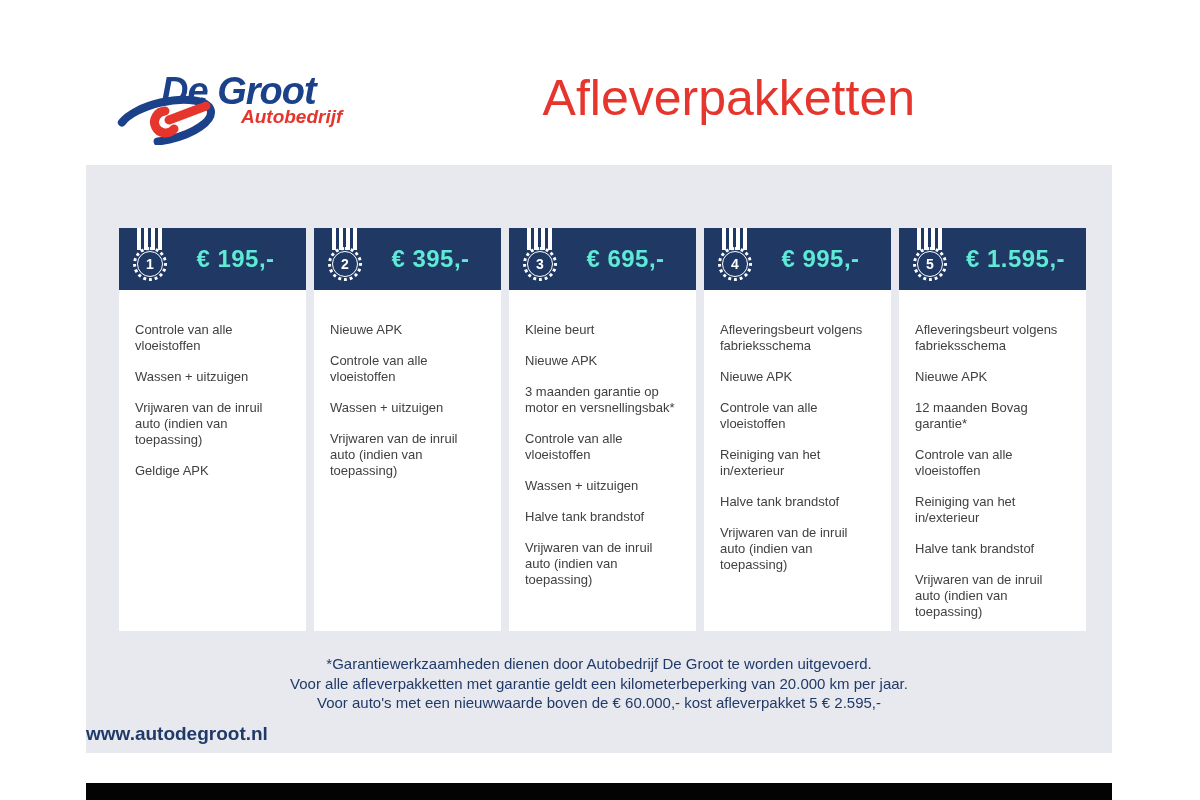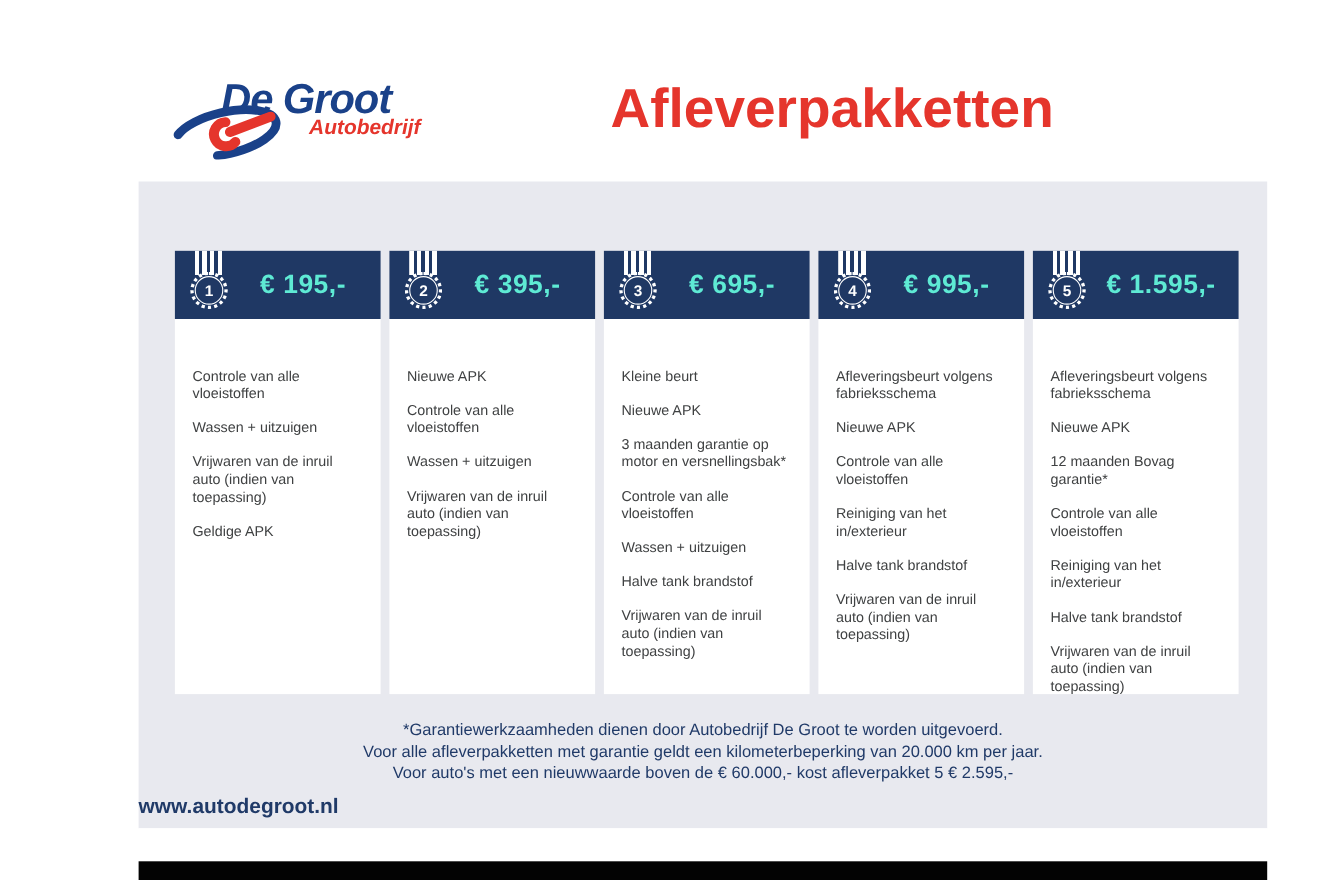--- a/index.html
+++ b/index.html
@@ -1,45 +1,45 @@
 <!DOCTYPE html>
 <html><head>
 <meta charset="utf-8">
 <style>
   * { margin:0; padding:0; box-sizing:border-box; }
   html,body { width:1200px; height:800px; background:#ffffff; font-family:"Liberation Sans", sans-serif; }
   .stage { position:relative; width:1200px; height:800px; background:#ffffff; overflow:hidden; }
 
-  .flyer { position:absolute; left:86px; top:13px; width:1026px; height:787px; background:#ffffff;margin-left:40px; }
+  .flyer { position:absolute; left:86px; top:13px; width:1026px; height:787px; background:#ffffff; }
 
   
   .header { position:absolute; left:0; top:0; width:100%; height:152px; background:#ffffff; }
   .logo { position:absolute; left:25px; top:13px; width:250px; height:120px; }
   .logo-swoosh { position:absolute; left:2px; top:67px; }
   .logo-name { position:absolute; left:50px; top:44px; font-size:38px; font-weight:700; font-style:italic; color:#1a4189; letter-spacing:-1px; }
   .logo-sub { position:absolute; left:130px; top:80px; font-size:19px; font-weight:700; font-style:italic; color:#e5352c;text-align:center; }
-  .title { position:absolute; left:429px; top:55px; width:400px; text-align:right; font-size:50px; font-weight:700; color:#e5352c; line-height:60px; white-space:nowrap; }
+  .title { position:absolute; left:429px; top:55px; width:400px; text-align:right; font-size:50px; font-weight:400; color:#e5352c; line-height:60px; white-space:nowrap; }
 
   
   .gray { position:absolute; left:0; top:152px; width:100%; height:588px; background:#e8e9ef; }
 
   
   .cards { position:absolute; left:33px; top:215px; display:flex; gap:8px; }
   .card { width:187px; height:403px; background:#ffffff; display:flex; flex-direction:column; }
   .card-header { position:relative; height:62px; background:#1f3864; flex:0 0 62px; }
   .medal { position:absolute; left:14px; top:0; width:34px; }
   .ribbon { width:26px; height:22px; margin-left:4px;
             background:repeating-linear-gradient(90deg, #ffffff 0 4px, rgba(255,255,255,0) 4px 7px); }
   .coin { position:relative; width:34px; height:34px; margin-top:-3px; border:3px dotted #ffffff; border-radius:50%;
           display:flex; align-items:center; justify-content:center; }
   .coin::after { content:""; position:absolute; inset:1px; border:1.5px solid #ffffff; border-radius:50%; }
   .medal-num { font-size:14px; font-weight:700; color:#ffffff; }
   .price { position:absolute; left:52px; right:6px; top:0; bottom:0; display:flex; align-items:center; justify-content:center;
            font-size:24px; font-weight:700; color:#5eead4; letter-spacing:0.5px; white-space:nowrap; }
-  .card-body { flex:1; padding:44px 15px 0 16px; }
+  .card-body { flex:1; padding:32px 15px 0 16px; }
   .item { font-size:13px; line-height:16px; color:#3f4142; margin-bottom:15px; }
 
   
   .footnotes { position:absolute; left:0; top:641px; width:100%; text-align:center; color:#203a68; font-size:15px; line-height:19.5px; }
   .website { position:absolute; left:0; top:710px; width:100%; color:#203a68; font-size:19px; font-weight:700; }
 
   
   .white-band { position:absolute; left:0; top:740px; width:100%; height:30px; background:#ffffff; }
   .black-bar { position:absolute; left:0; top:770px; width:100%; height:17px; background:#030303; }
 </style>

